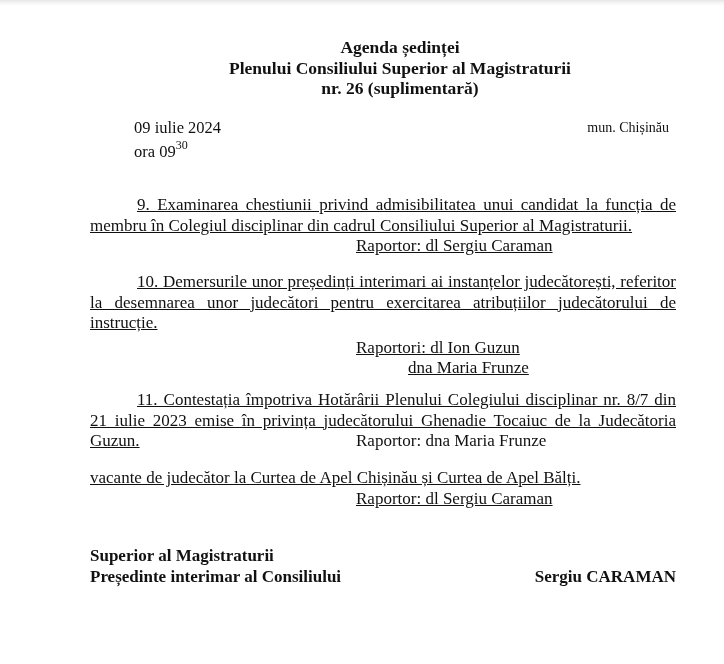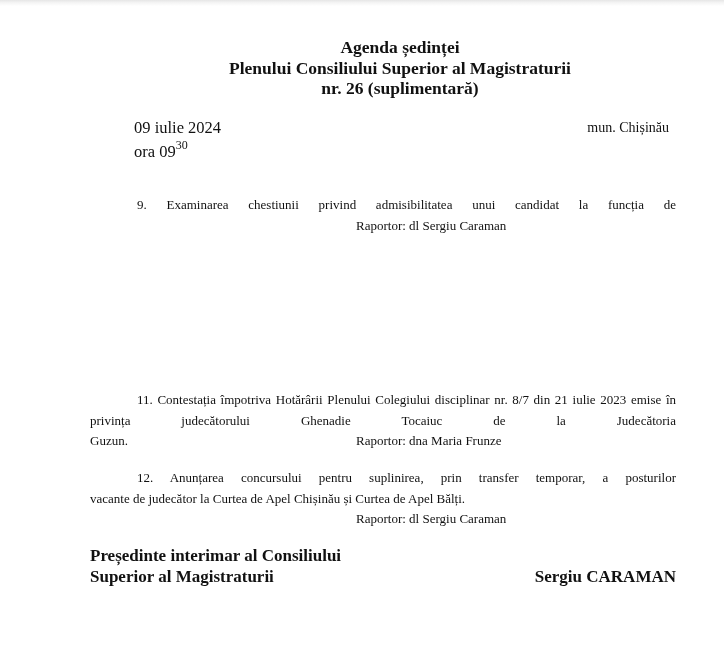--- a/index.html
+++ b/index.html
@@ -53,22 +53,23 @@
       position: absolute;
       right: 55px;
       top: 118px;
       font-size: 14px;
       line-height: 19px;
     }
     .item {
       position: absolute;
       left: 90px;
       width: 586px;
-      font-size: 13px;
+      font-size: 17px;
       line-height: 20.5px;
+      text-decoration: underline;
     }
     .item p {
       margin: 0;
       text-align: justify;
       text-indent: 47px;
     }
     .item p.last-line-justify {
       text-align-last: justify;
     }
     .rap {
@@ -117,37 +118,42 @@
 
   <div class="meta-left">
     <div>09 iulie 2024</div>
     <div><span>ora 09</span><sup>30</sup></div>
   </div>
 
   <div class="meta-right">mun. Chișinău</div>
 
   <div class="item" style="top:195px;">
     <p class="last-line-justify">9. Examinarea chestiunii privind admisibilitatea unui candidat la funcția de</p>
+    <div>membru în Colegiul disciplinar din cadrul Consiliului Superior al Magistraturii.</div>
     <div class="rap">Raportor: dl Sergiu Caraman</div>
   </div>
 
+  <div class="item" style="top:272px;">
+    <p>10. Demersurile unor președinți interimari ai instanțelor judecătorești, referitor la desemnarea unor judecători pentru exercitarea atribuțiilor judecătorului de instrucție.</p>
+    <div class="rap" style="margin-top:4px;">Raportori: dl Ion Guzun</div>
+    <div class="rap2">dna Maria Frunze</div>
+  </div>
 
   <div class="item" style="top:390px;">
     <p style="text-align-last: justify;">11. Contestația împotriva Hotărârii Plenului Colegiului disciplinar nr. 8/7 din 21 iulie 2023 emise în privința judecătorului Ghenadie Tocaiuc de la Judecătoria</p>
     <div style="position:relative;height:20.5px;">
       <span>Guzun.</span>
       <span class="inline-rap">Raportor: dna Maria Frunze</span>
     </div>
   </div>
 
   <div class="item" style="top:468px;">
-    <p class="last-line-justify">12. Anunțarea concursului pentru suplinirea, prin transfer temporar, a posturilor</p>
     <div>vacante de judecător la Curtea de Apel Chișinău și Curtea de Apel Bălți.</div>
     <div class="rap">Raportor: dl Sergiu Caraman</div>
   </div>
 
   <div class="sig">
+    <div>Superior al Magistraturii</div>
     <div>Președinte interimar al Consiliului</div>
-    <div>Superior al Magistraturii</div>
     <div class="name">Sergiu CARAMAN</div>
   </div>
 
 </div>
 
 </body></html>

